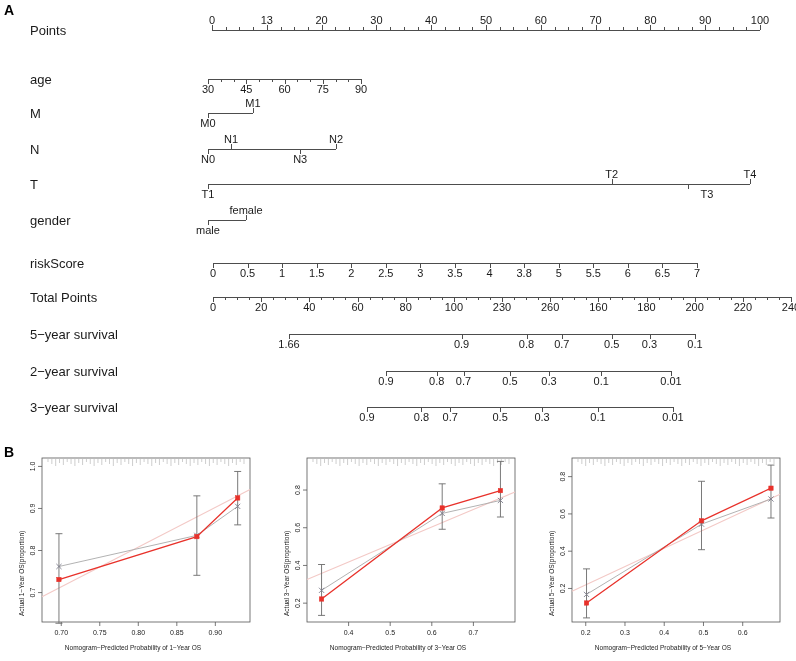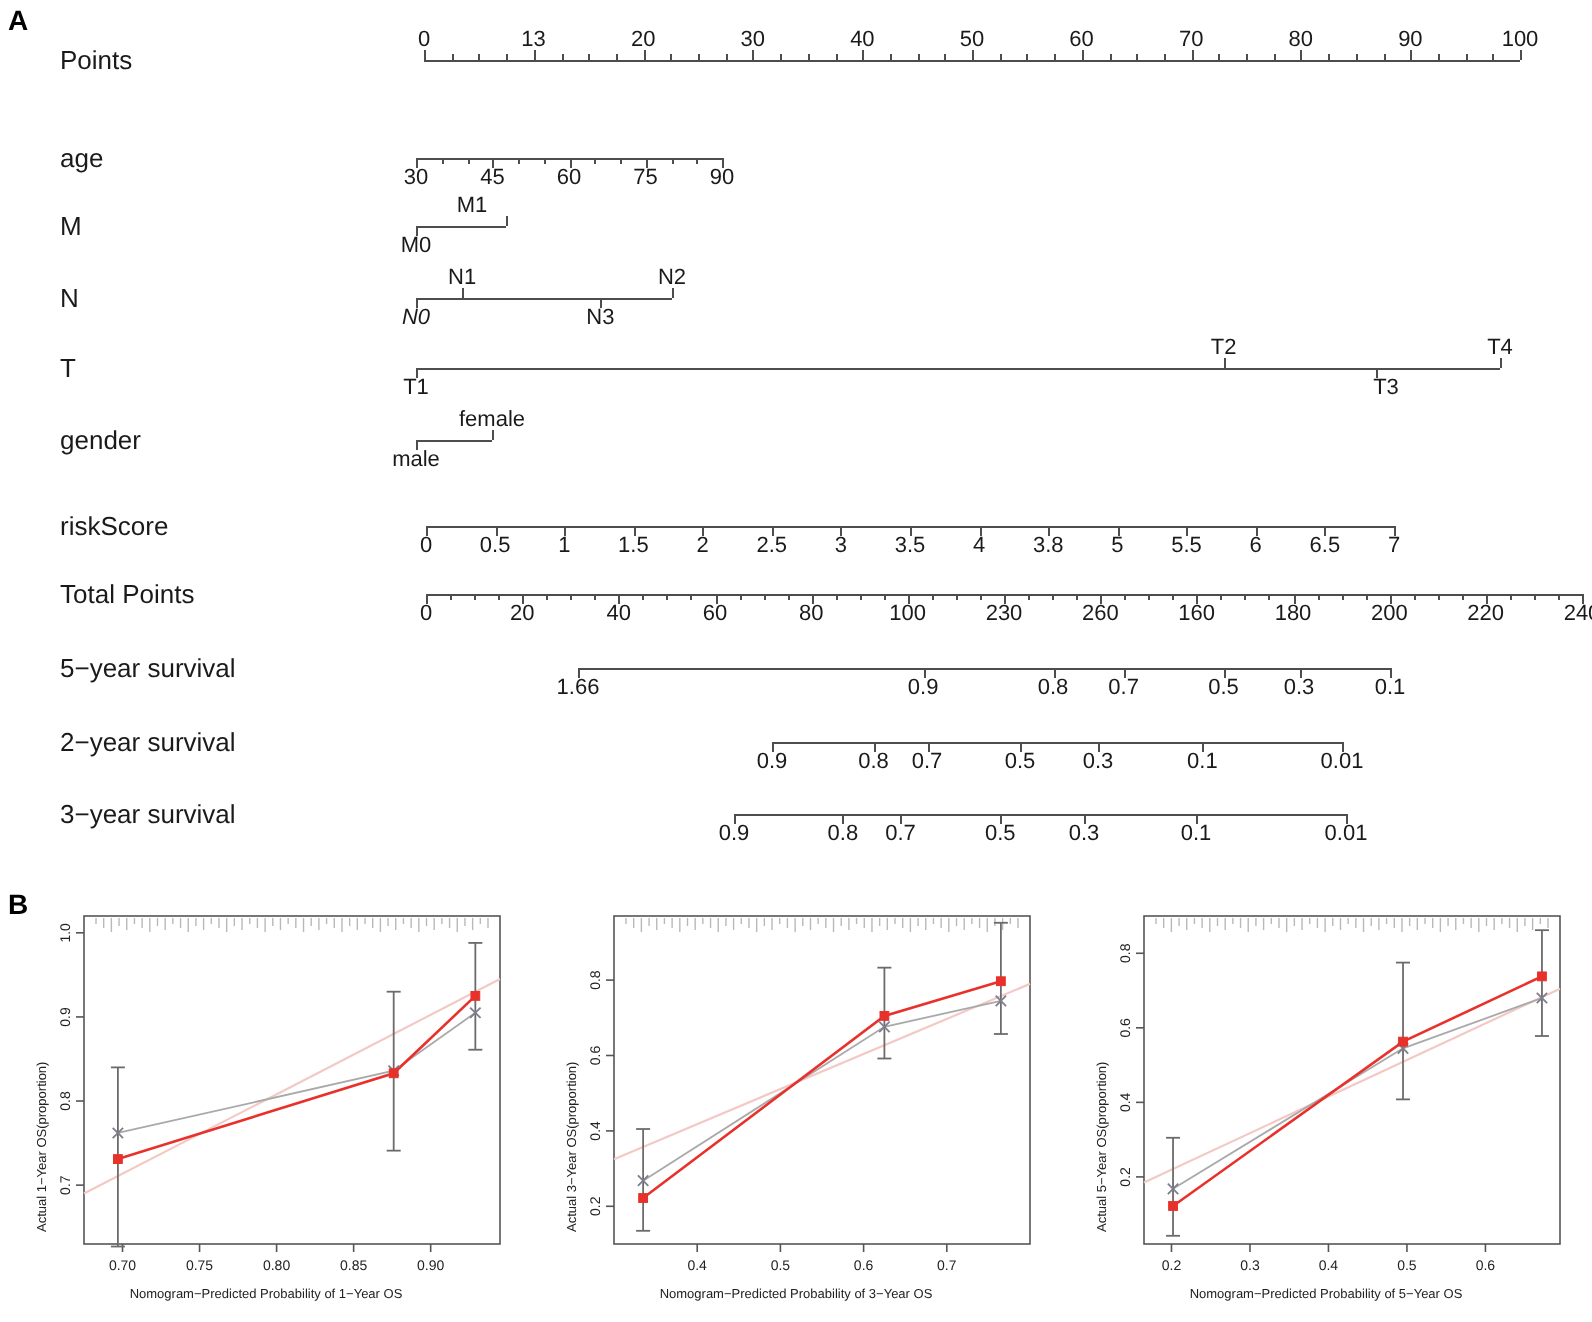--- a/index.html
+++ b/index.html
@@ -173,47 +173,47 @@
         <div class="tick major" style="left: 153px;"></div>
       </div>
     </div>
     <div class="nrow" style="top: 0px;">
       <div class="rowlabel" style="top: 113px;">M</div>
       <div class="axis-wrap" style="left: 208px; top: 113px; width: 45px; height: 1px;">
         <div class="axis-line"></div>
         <div class="tick major" style="left: 0px;"></div>
         <div class="tlabel below" style="left: 0px;">M0</div>
         <div class="tick major up" style="left: 45px;"></div>
-        <div class="tlabel above" style="left: 28px;">M1</div>
+        <div class="tlabel above" style="left: 45px;">M1</div>
       </div>
     </div>
     <div class="nrow" style="top: 0px;">
       <div class="rowlabel" style="top: 149px;">N</div>
       <div class="axis-wrap" style="left: 208px; top: 149px; width: 128px; height: 1px;">
         <div class="axis-line"></div>
         <div class="tick major" style="left: 0px;"></div>
-        <div class="tlabel below" style="left: 0px; font-style: italic;">N0</div>
+        <div class="tlabel below" style="left: 0px;">N0</div>
         <div class="tick major up" style="left: 23.04px;"></div>
         <div class="tlabel above" style="left: 23.04px;">N1</div>
         <div class="tick major" style="left: 92.16px;"></div>
         <div class="tlabel below" style="left: 92.16px;">N3</div>
         <div class="tick major up" style="left: 128px;"></div>
         <div class="tlabel above" style="left: 128px;">N2</div>
       </div>
     </div>
     <div class="nrow" style="top: 0px;">
       <div class="rowlabel" style="top: 184px;">T</div>
       <div class="axis-wrap" style="left: 208px; top: 184px; width: 542px; height: 1px;">
         <div class="axis-line"></div>
         <div class="tick major" style="left: 0px;"></div>
         <div class="tlabel below" style="left: 0px;">T1</div>
         <div class="tick major up" style="left: 403.79px;"></div>
         <div class="tlabel above" style="left: 403.79px;">T2</div>
         <div class="tick major" style="left: 479.67px;"></div>
-        <div class="tlabel below" style="left: 485px;">T3</div>
+        <div class="tlabel below" style="left: 499px;">T3</div>
         <div class="tick major up" style="left: 542px;"></div>
         <div class="tlabel above" style="left: 542px;">T4</div>
       </div>
     </div>
     <div class="nrow" style="top: 0px;">
       <div class="rowlabel" style="top: 220px;">gender</div>
       <div class="axis-wrap" style="left: 208px; top: 220px; width: 38px; height: 1px;">
         <div class="axis-line"></div>
         <div class="tick major" style="left: 0px;"></div>
         <div class="tlabel below" style="left: 0px;">male</div>

